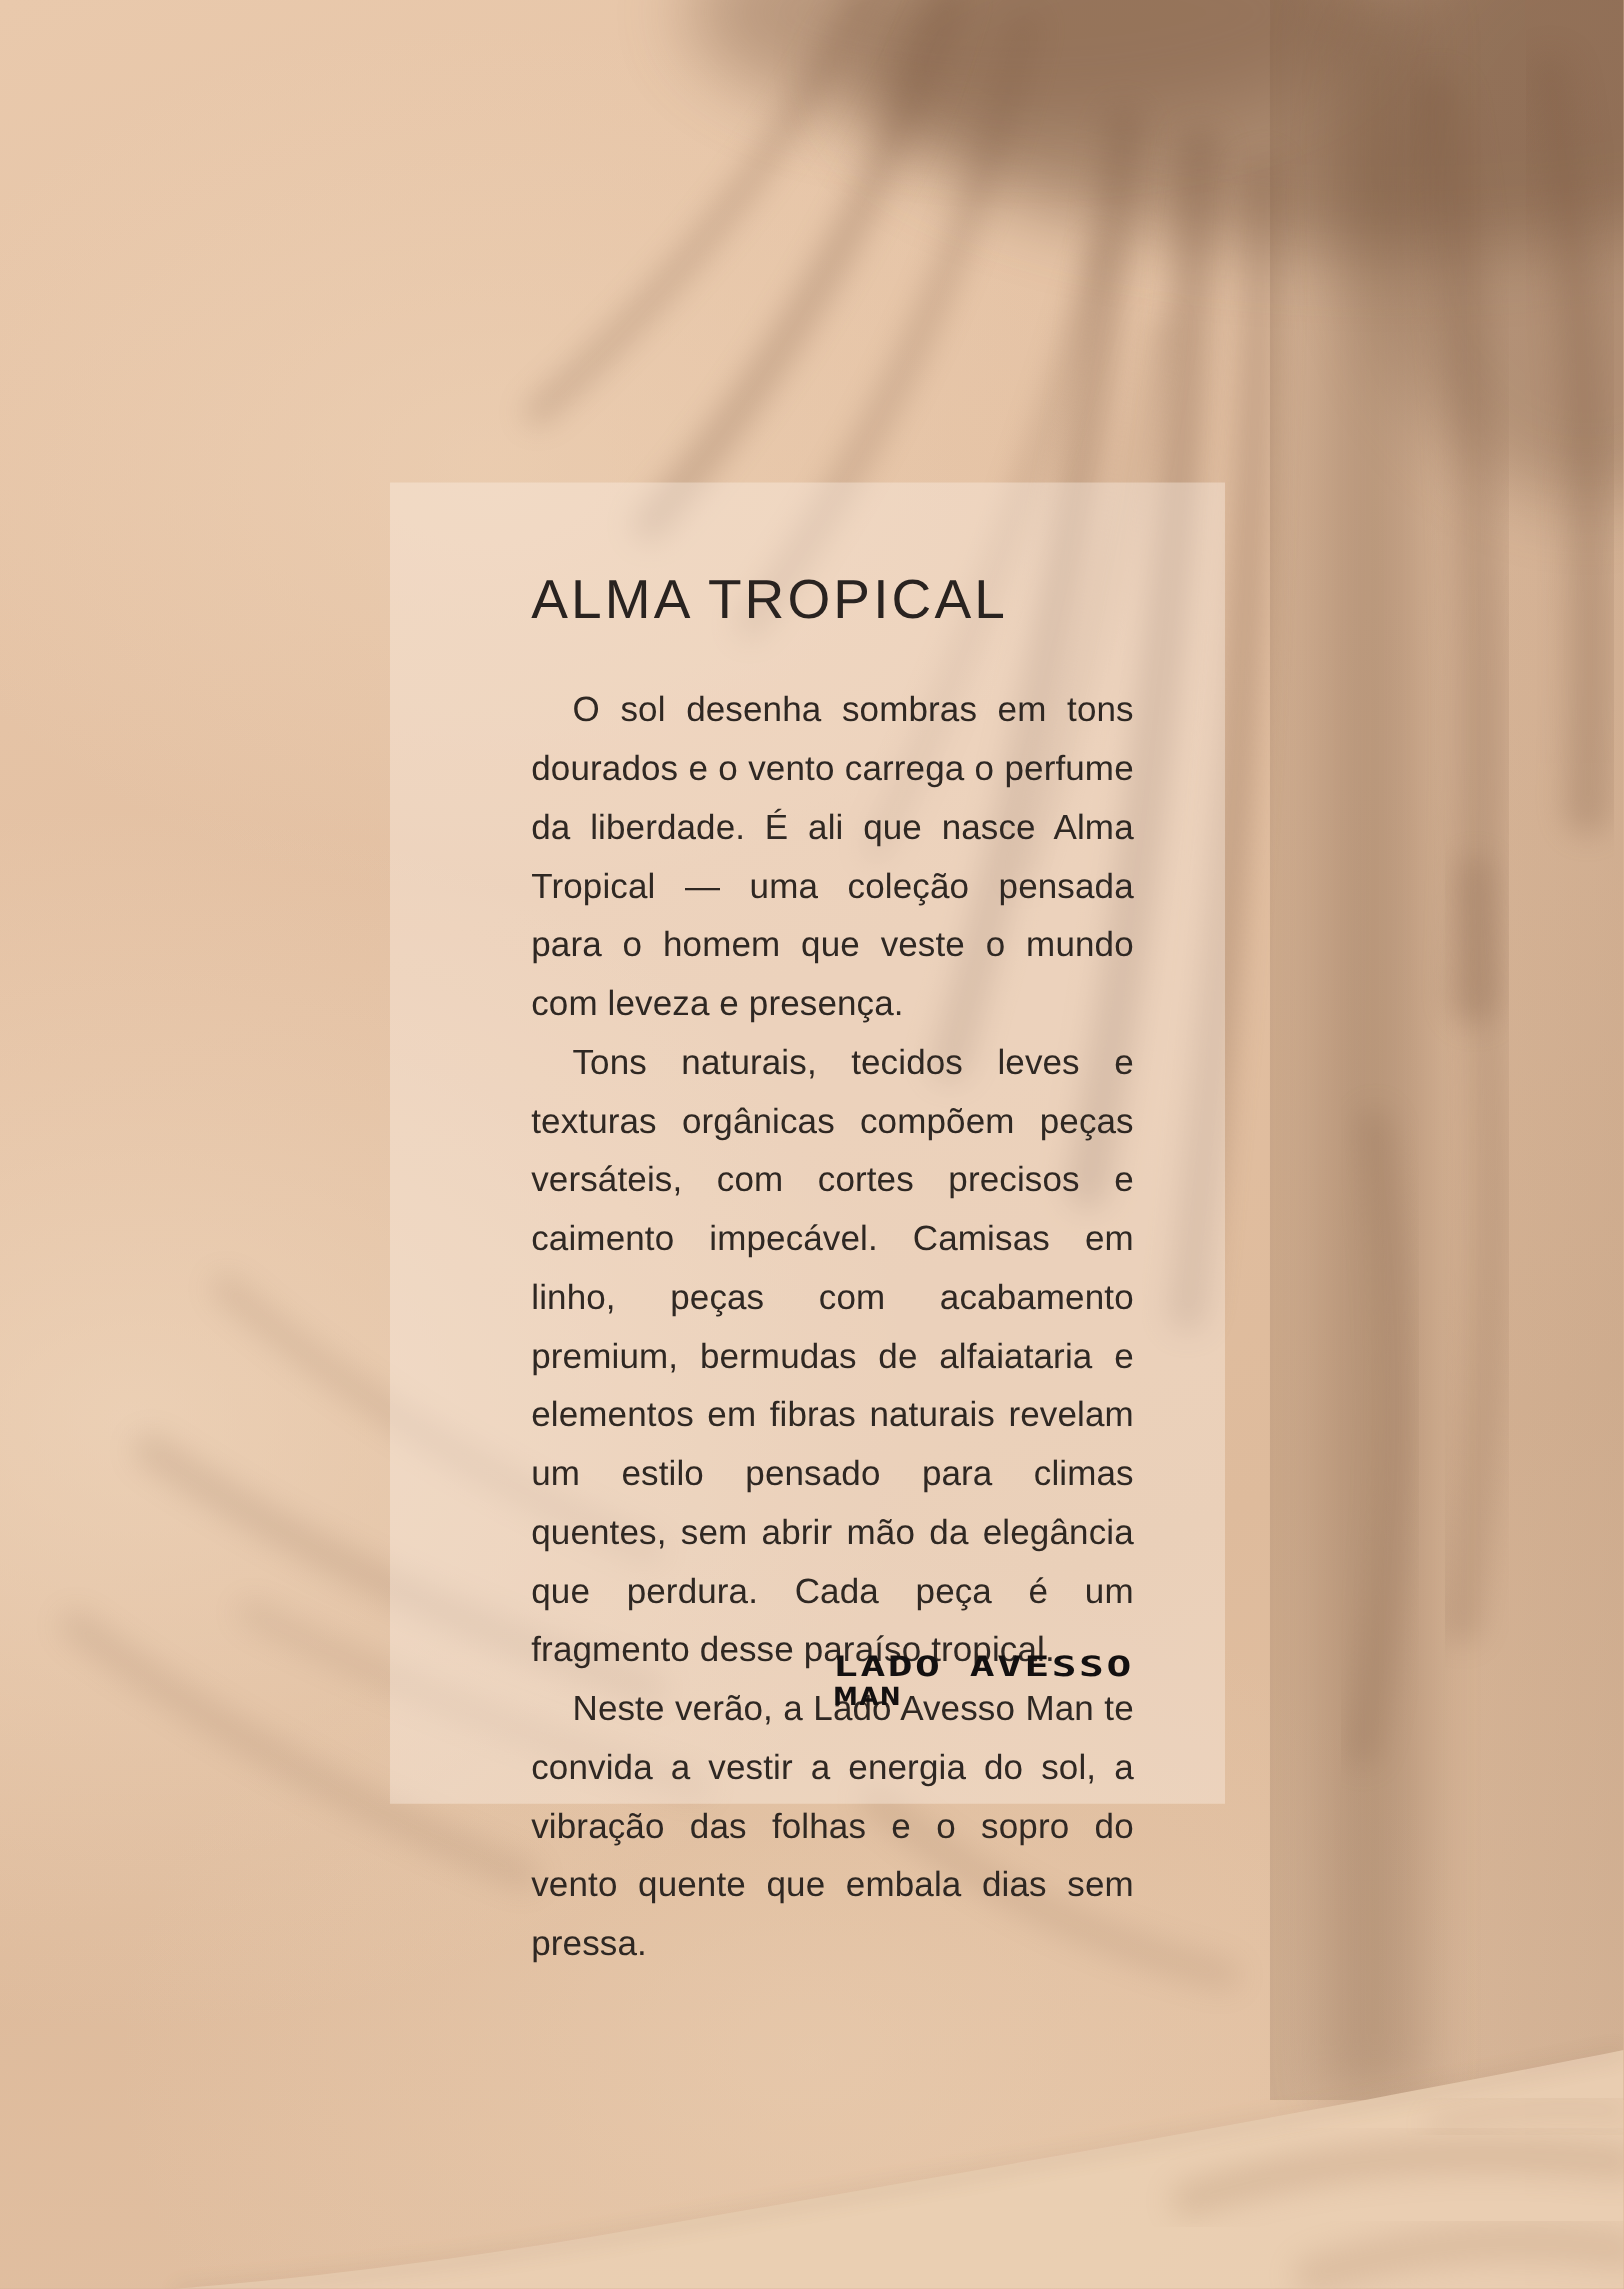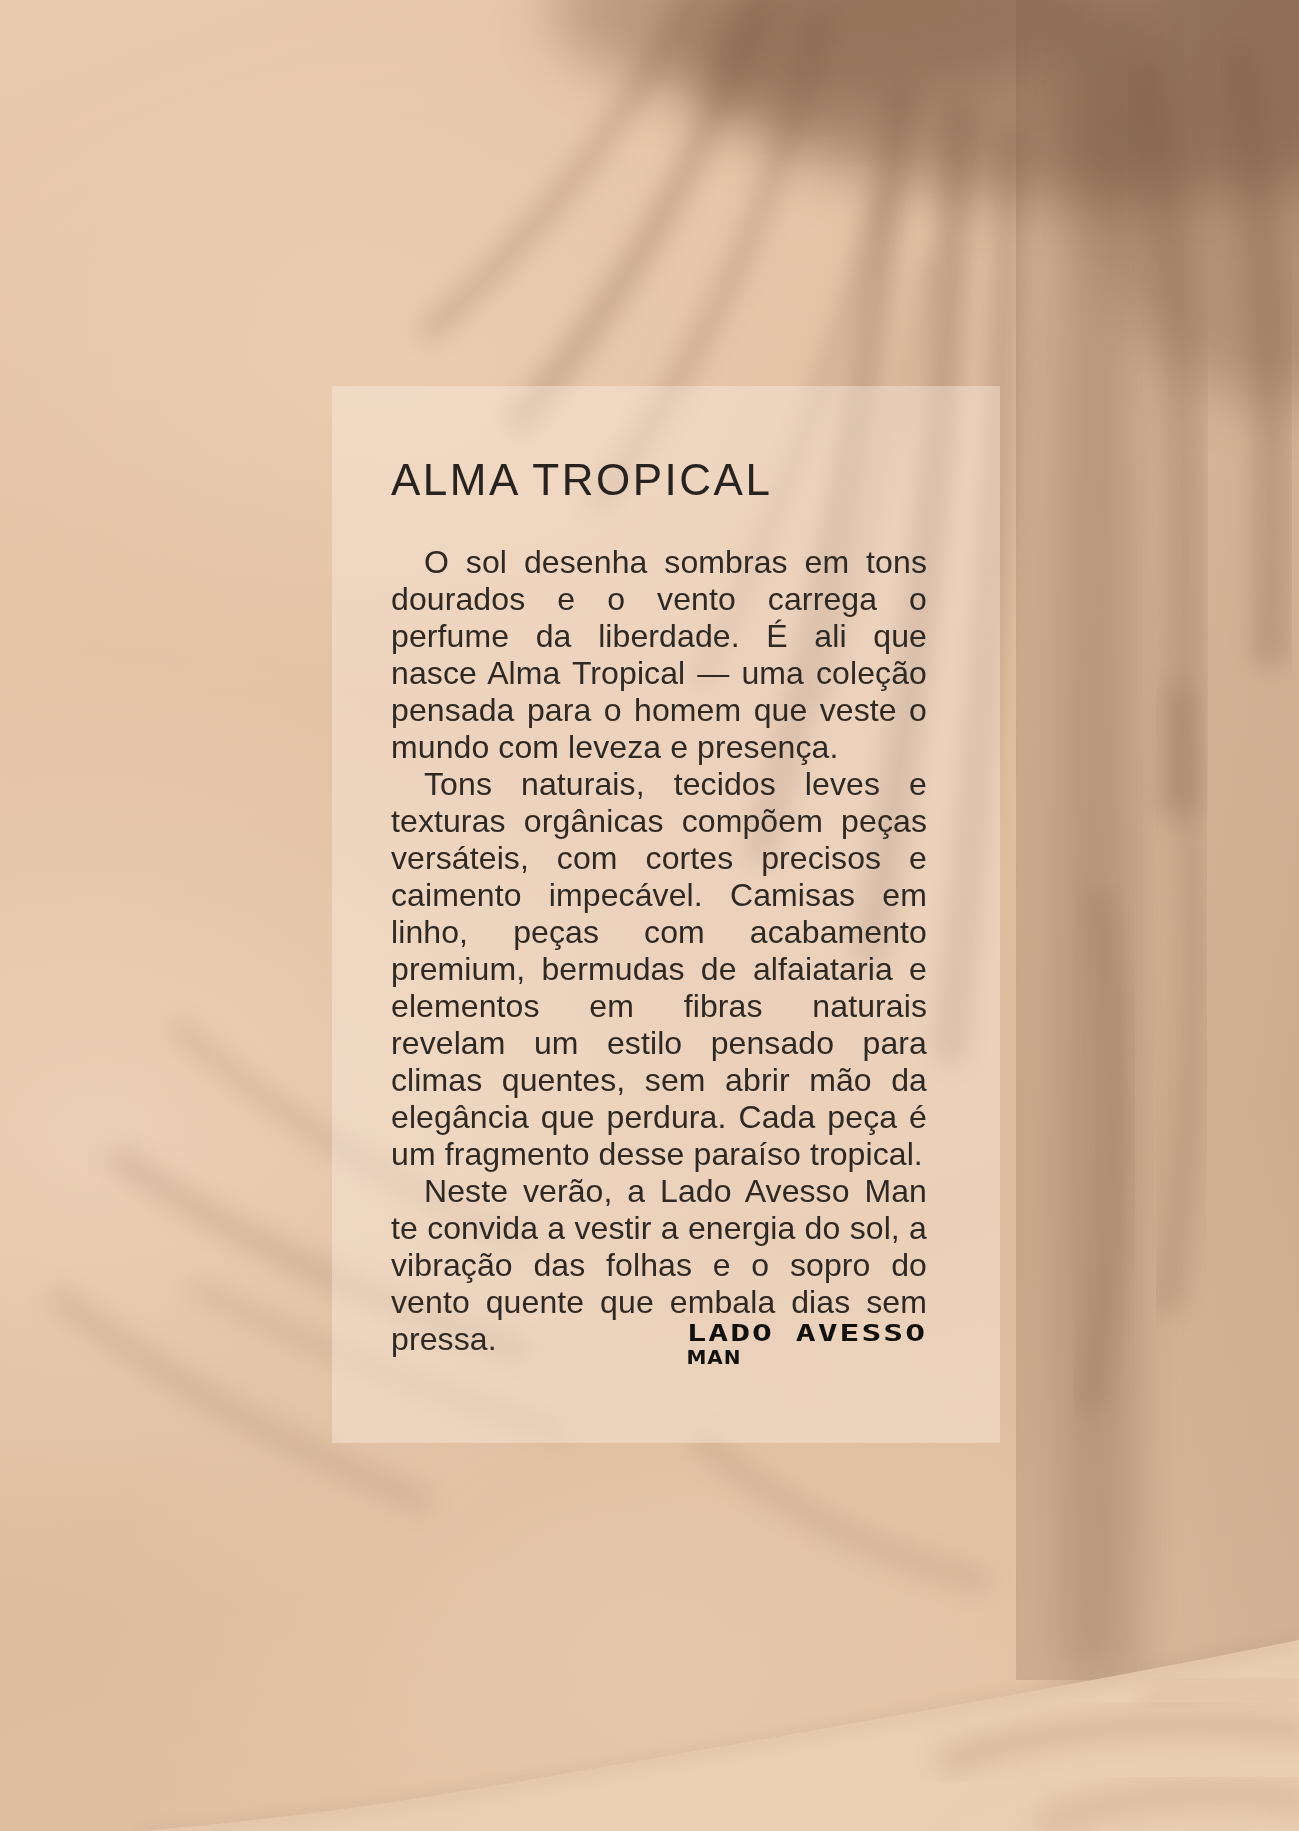--- a/index.html
+++ b/index.html
@@ -14,41 +14,41 @@
       radial-gradient(900px 700px at 8% 62%, rgba(244,222,198,0.55), rgba(244,222,198,0) 70%),
       radial-gradient(700px 500px at 30% 20%, rgba(240,214,187,0.45), rgba(240,214,187,0) 70%),
       radial-gradient(800px 600px at 50% 90%, rgba(238,212,184,0.40), rgba(238,212,184,0) 70%),
       linear-gradient(160deg, #e9c9ac 0%, #e3c0a2 38%, #debb9c 68%, #e4c3a5 100%);
   }
   .bg-svg { position: absolute; inset: 0; display: block; }
 
   
   .panel {
     position: absolute;
-    left: 332px;
+    left: 312px;
     top: 386px;
     width: 668px;
     height: 1057px;
     background: rgba(252, 240, 229, 0.40);
     box-sizing: border-box;
-    padding: 70px 73px 0 59px;
+    padding: 70px 73px 0 113px;
   }
   .panel h1 {
     margin: 0 0 40px 0;
     font-weight: 300;
     font-size: 44px;
     line-height: 48px;
     letter-spacing: 2.5px;
     color: #292320;
     font-family: "Liberation Sans", sans-serif;
   }
   .panel p {
     margin: 0;
-    font-size: 32px;
-    line-height: 37px;
+    font-size: 28px;
+    line-height: 47px;
     text-align: justify;
     text-indent: 33px;
     letter-spacing: 0.1px;
     color: #2f2823;
     hyphens: none;
   }
   .brand {
     position: absolute;
     top: 936px;
     right: 73px;

